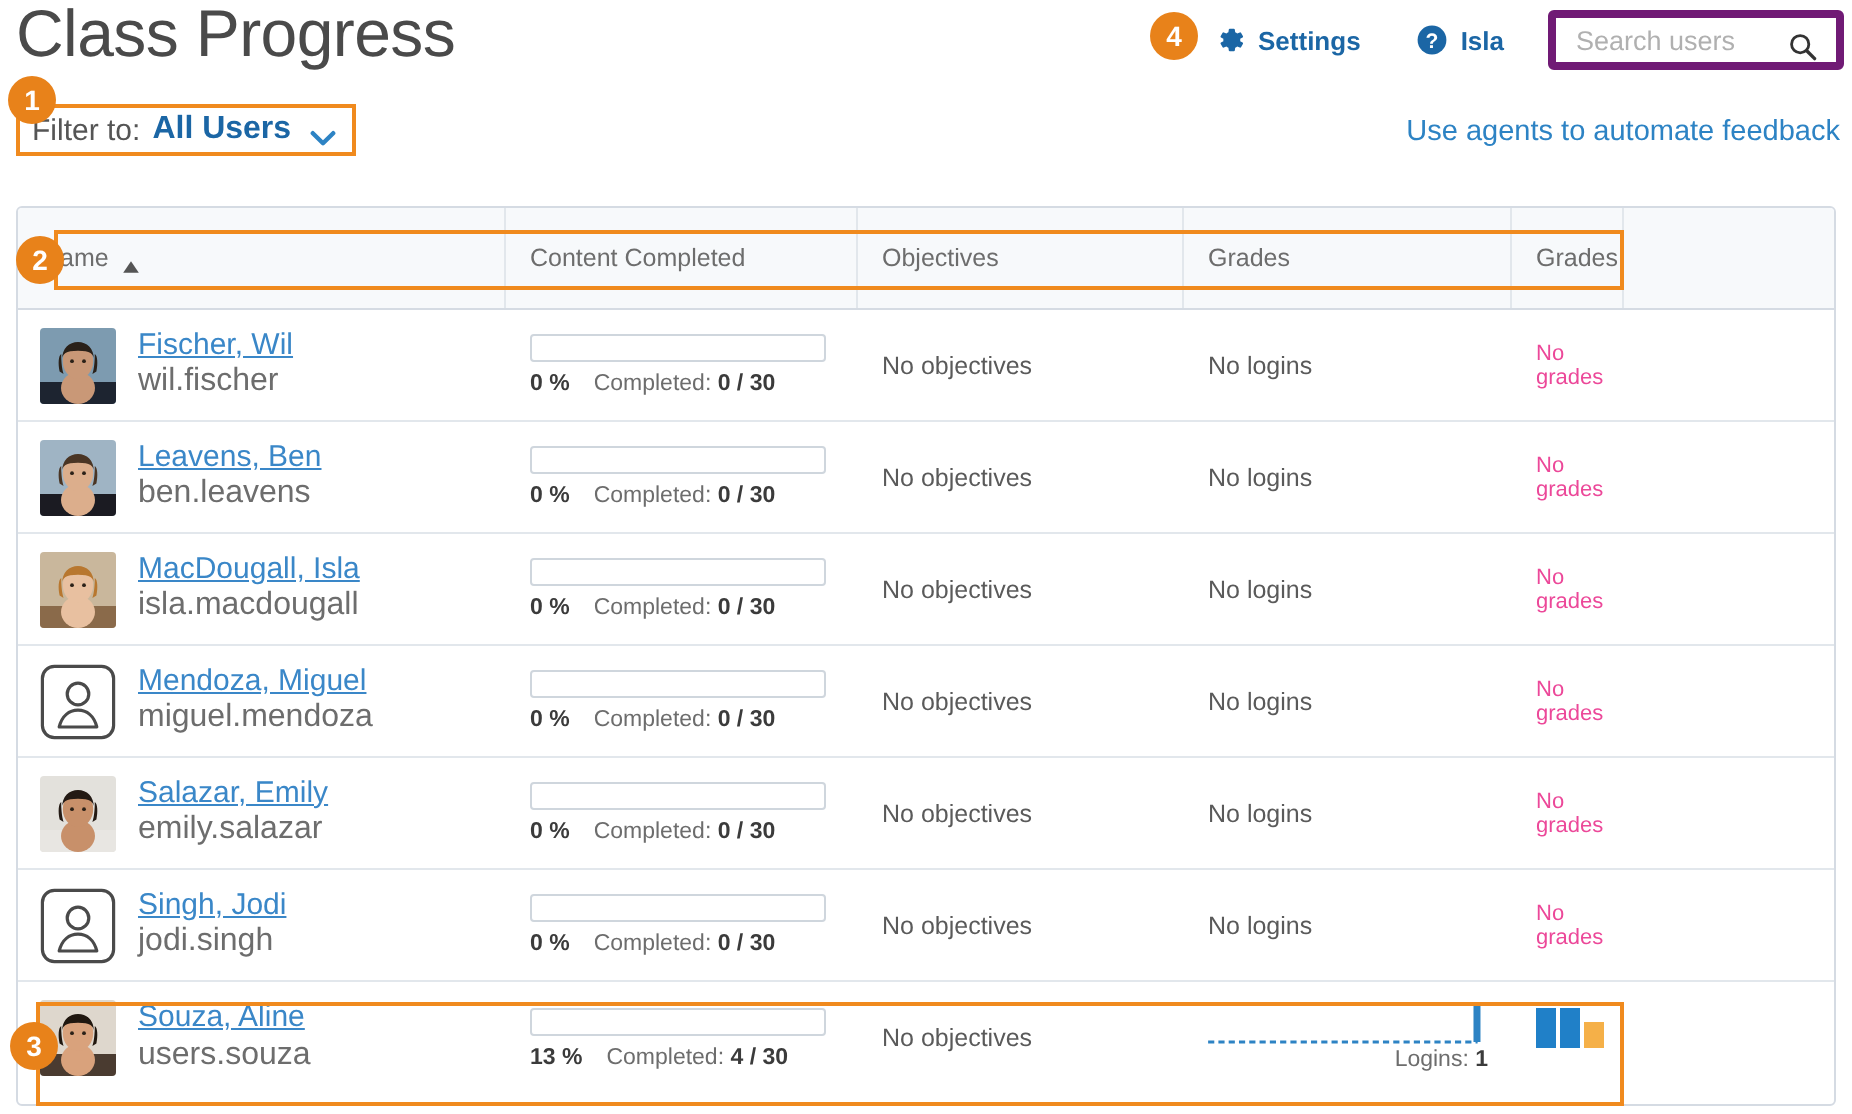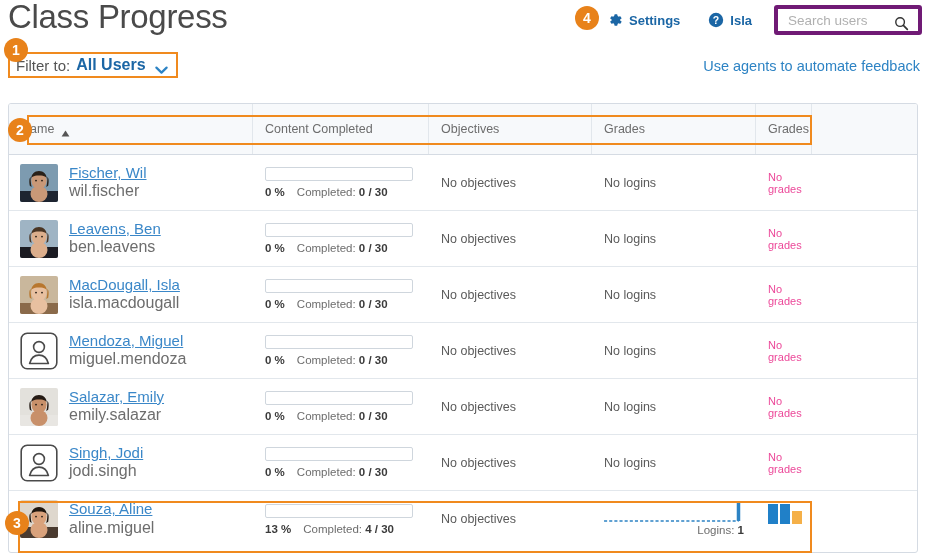--- a/index.html
+++ b/index.html
@@ -431,21 +431,21 @@
                 <ellipse cx="19" cy="30" rx="8.5" ry="8" fill="#d9a27c"></ellipse>
                 <ellipse cx="19" cy="16.5" rx="7.6" ry="9" fill="#d9a27c"></ellipse>
                 <path d="M11 16c0-6 3.6-9 8-9s8 3 8 9c0-3-2-4.6-8-4.6S11 13 11 16z" fill="#20170f"></path>
                 <path d="M10.6 13c0 7 1.2 10 1.2 10l-2-1.2c-.8-4-.6-8 .8-8.8z" fill="#20170f"></path>
                 <path d="M27.4 13c0 7-1.2 10-1.2 10l2-1.2c.8-4 .6-8-.8-8.8z" fill="#20170f"></path>
                 <circle cx="16" cy="16.6" r="0.95" fill="#2b2118"></circle>
                 <circle cx="22" cy="16.6" r="0.95" fill="#2b2118"></circle>
               </svg></span>
             <span class="nm-block">
               <span class="nm-link">Souza, Aline</span>
-              <span class="nm-user">aline.miguel</span>
+              <span class="nm-user">users.souza</span>
             </span>
           </div>
           <div class="cell c-cont">
             <span class="pbar"><span class="pfill" style="width: 13%;"></span></span>
             <span class="pmeta">
               <span class="pct">13 %</span>
               <span><span>Completed:</span> <b>4 / 30</b></span>
             </span>
           </div>
           <div class="cell c-obj">No objectives</div>

